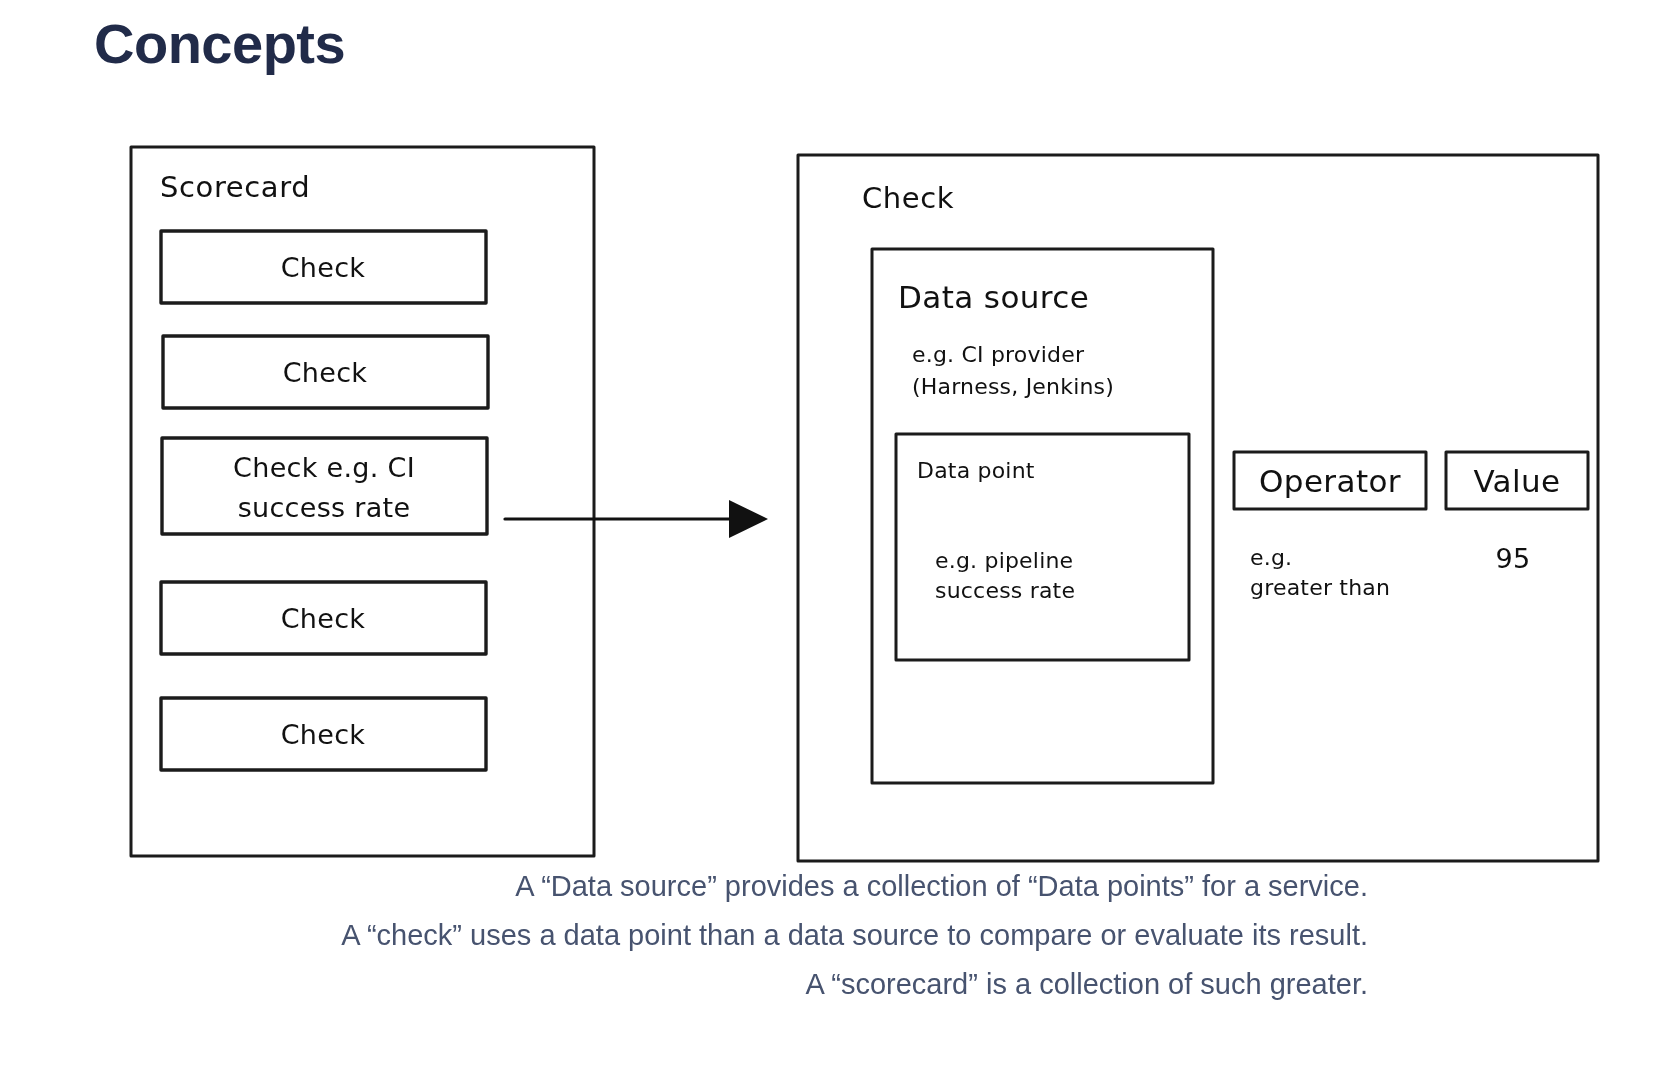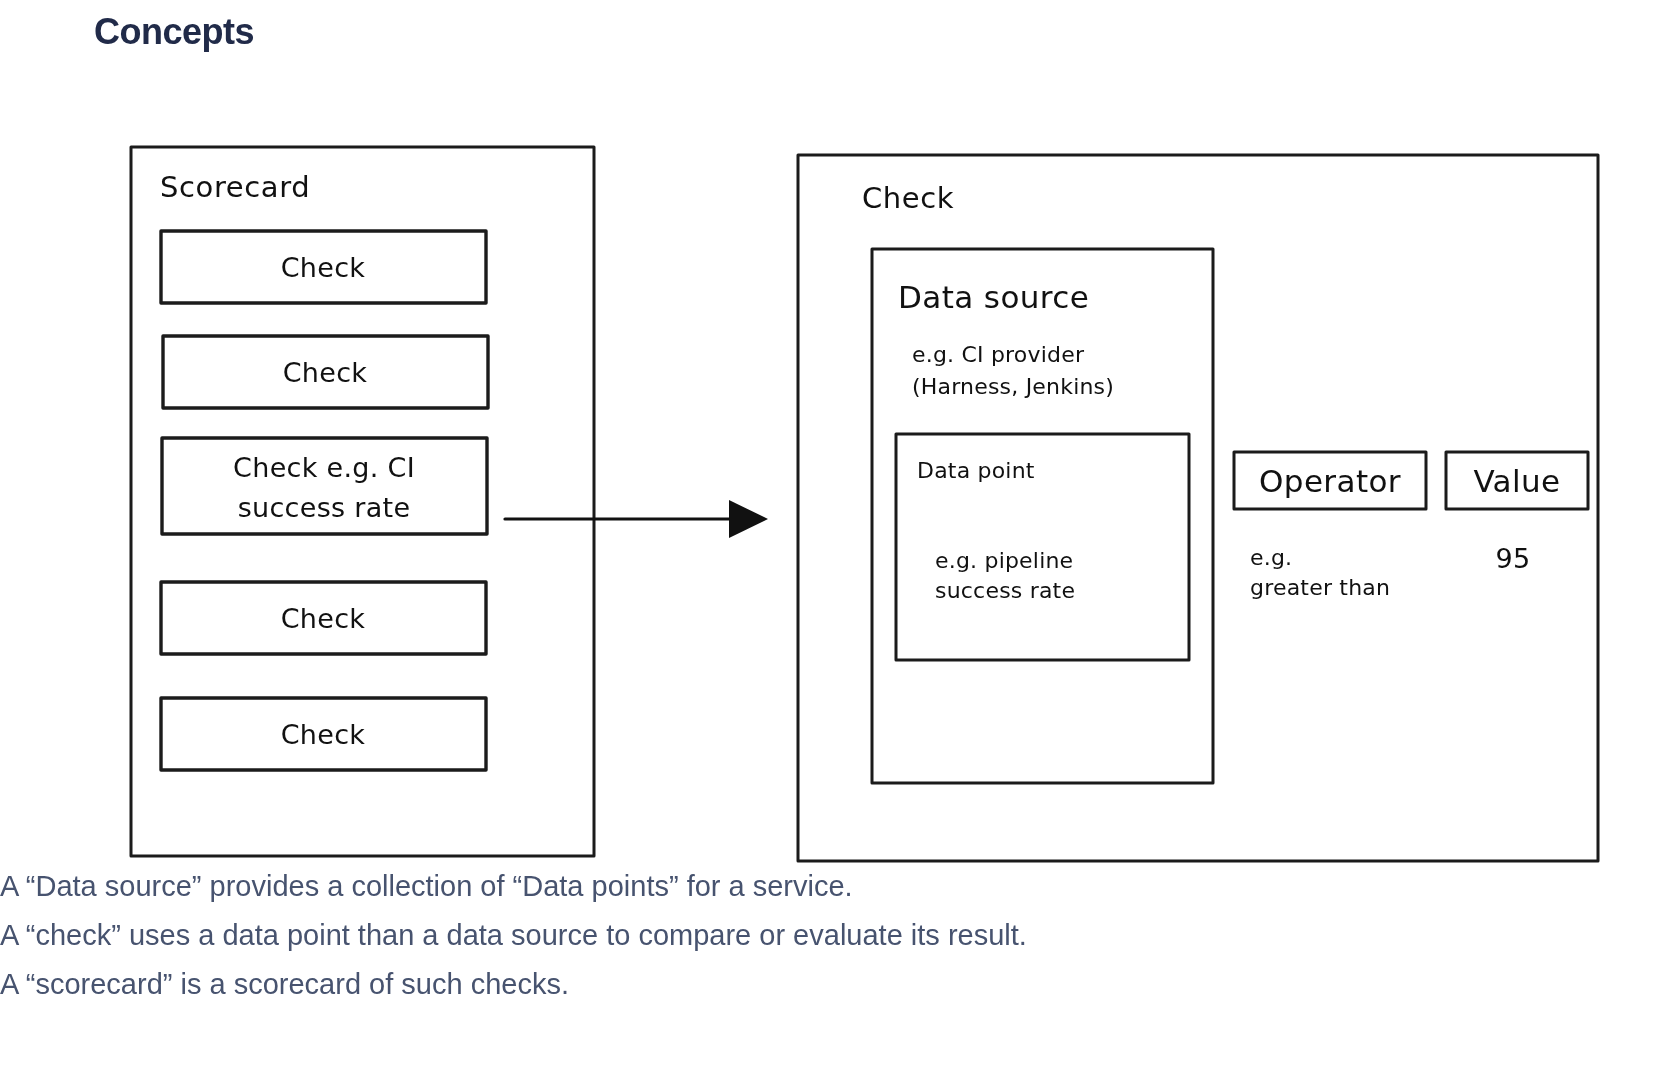--- a/index.html
+++ b/index.html
@@ -14,21 +14,21 @@
     overflow: hidden;
     font-family: "Liberation Sans", sans-serif;
   }
 
   
   #page-title {
     position: absolute;
     left: 94px;
     top: 10px;
     font-family: "Liberation Sans", sans-serif;
-    font-size: 36px;
+    font-size: 56px;
     font-weight: bold;
     color: #212b49;
     letter-spacing: -0.5px;
     line-height: 1.2;
     white-space: nowrap;
   }
 
   
   #diagram {
     position: absolute;
@@ -89,21 +89,21 @@
   .arrow-head {
     fill: #111111;
   }
 
   
   #caption {
     position: absolute;
     left: 0;
     top: 862px;
     width: 1368px;
-    text-align: left;
+    text-align: right;
     color: #47536f;
     font-family: "Liberation Sans", sans-serif;
     font-size: 29px;
     line-height: 49px;
   }
   #caption .caption-line {
     display: block;
     white-space: nowrap;
   }
 </style>
@@ -179,14 +179,14 @@
       <rect class="box-nested" x="1446" y="452" width="142" height="57"></rect>
       <text class="hand hand-big hand-center" x="1517" y="492">Value</text>
       <text class="hand hand-mid hand-center" x="1513" y="568">95</text>
     </g>
   </g>
 </svg>
 
 <div id="caption">
   <span class="caption-line">A “Data source” provides a collection of “Data points” for a service.</span>
   <span class="caption-line">A “check” uses a data point than a data source to compare or evaluate its result.</span>
-  <span class="caption-line">A “scorecard” is a scorecard of such checks.</span>
+  <span class="caption-line">A “scorecard” is a collection of such greater.</span>
 </div>
 
 </body></html>

